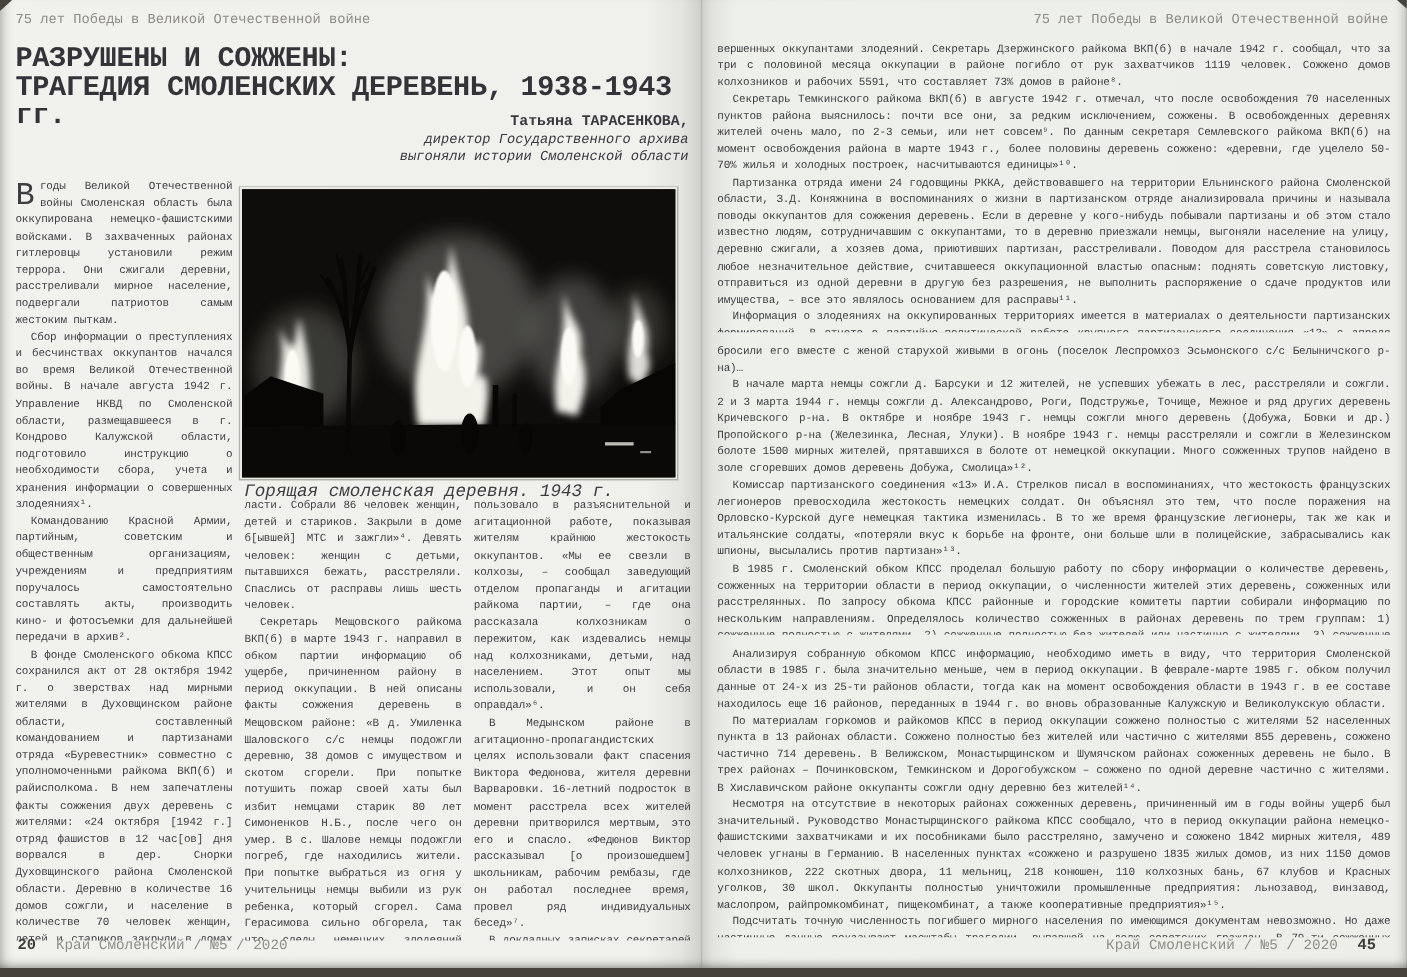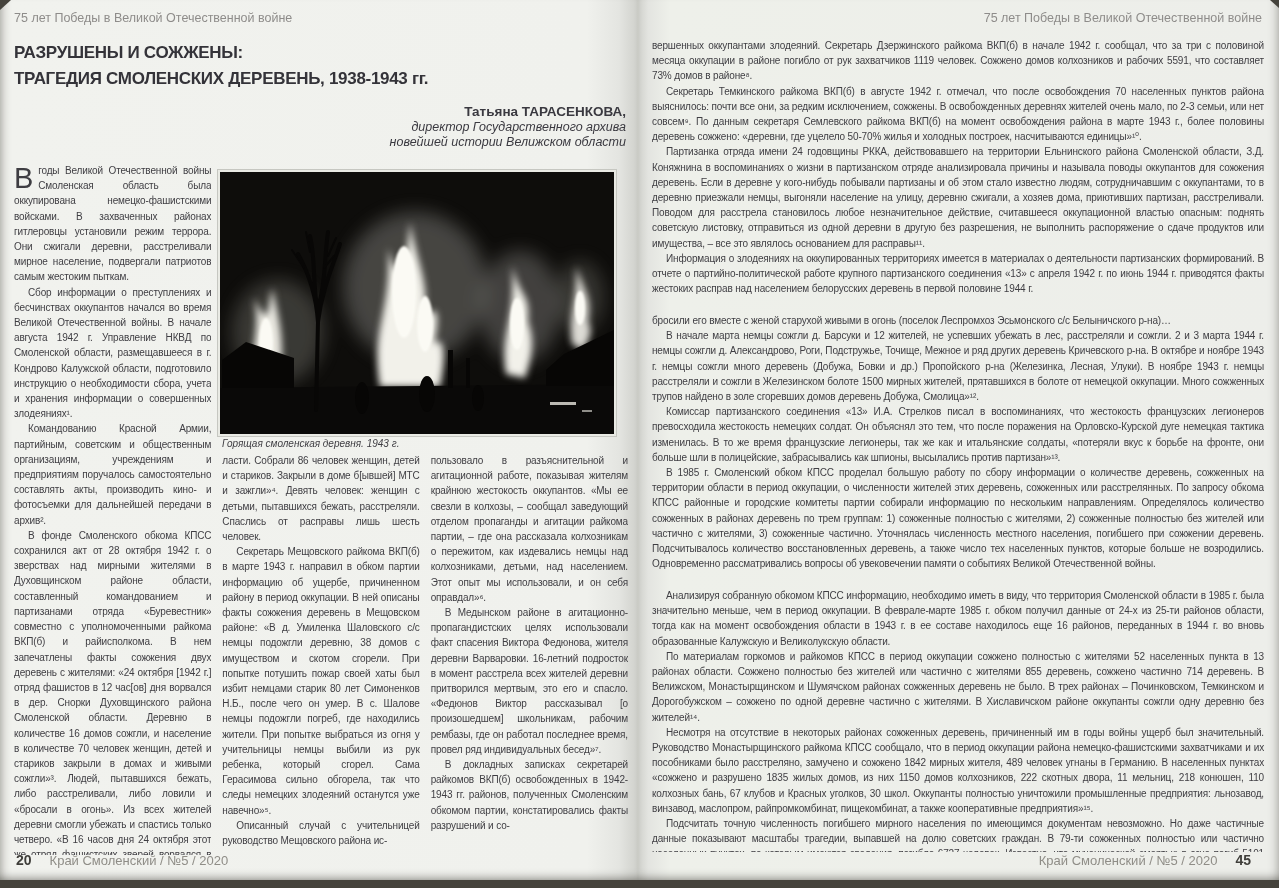--- a/index.html
+++ b/index.html
@@ -2,21 +2,21 @@
 <html lang="ru"><head>
 <meta charset="utf-8">
 <style>
   html,body{margin:0;padding:0;}
   body{
     width:1279px;height:888px;overflow:hidden;
     background:#45433c;
     font-family:"Liberation Sans","DejaVu Sans",sans-serif;
     color:#3f3e43;
   }
-  .spread{display:flex;width:1279px;height:620px;}
+  .spread{display:flex;width:1279px;height:620px;font-family:Liberation Mono, monospace;}
   .page{position:relative;height:880px;box-sizing:border-box;overflow:hidden;}
   .page-left{
     width:638px;
     background:linear-gradient(to right,#f1f2ee 0%,#f0f1ed 92%,#e4e5e1 97%,#cfd0cb 100%);
     box-shadow:inset 10px 0 10px -8px rgba(40,38,30,.35), inset 0 -8px 8px -6px rgba(40,38,30,.45);
   }
   .page-right{
     width:641px;
     background:linear-gradient(to right,#cfd0cb 0%,#e3e4e0 1.6%,#eef0ea 5%,#edeeea 100%);
     box-shadow:inset -10px 0 10px -8px rgba(40,38,30,.3), inset 0 -8px 8px -6px rgba(40,38,30,.45);
@@ -24,31 +24,31 @@
   .page-left::before{content:"";position:absolute;top:0;left:0;
     border-top:10px solid #45433c;border-right:11px solid transparent;}
   .page-right::before{content:"";position:absolute;top:0;right:0;
     border-top:8px solid #45433c;border-left:9px solid transparent;}
 
   .running-head{position:absolute;top:11px;font-size:12.5px;color:#8e8c8a;letter-spacing:0;}
   .running-head.left{left:14px;}
   .running-head.right{right:17px;text-align:right;}
 
   .title{position:absolute;top:40px;left:14px;width:612px;margin:0;
-    font-size:17px;line-height:26px;font-weight:bold;color:#343339;letter-spacing:-.3px;}
+    font-size:26px;line-height:26px;font-weight:bold;color:#343339;letter-spacing:-.3px;}
   .title span{display:block;}
 
   .author-block{position:absolute;top:104px;right:12px;text-align:right;color:#3a3940;}
   .author-name{font-size:13.5px;font-weight:bold;line-height:16px;}
   .author-role{font-size:12.5px;font-style:italic;line-height:15px;}
 
   .photo{position:absolute;left:218px;top:170px;width:394px;height:262px;
     border:2px solid #e9eae4;box-shadow:0 0 0 1px #c6c7c1;background:#0e0d0b;}
   .photo svg{display:block;}
-  .photo-caption{position:absolute;left:222px;top:438px;font-size:10px;font-style:italic;color:#3e3d42;}
+  .photo-caption{position:absolute;left:222px;top:438px;font-size:16px;font-style:italic;color:#3e3d42;}
 
   .cols{position:absolute;left:14px;display:flex;gap:11px;}
   .page-left .cols{top:163px;width:614px;height:692px;}
   .page-right .cols{top:38px;width:612px;height:814px;flex-direction:column;}
   .col{flex:1 1 0;overflow:hidden;}
   .col.offset{padding-top:290px;box-sizing:border-box;}
   .col p{
     margin:0;font-size:10px;line-height:15.2px;letter-spacing:-.15px;
     text-align:justify;text-indent:14px;
     hyphens:auto;-webkit-hyphens:auto;overflow-wrap:break-word;
@@ -71,21 +71,21 @@
     <div class="running-head left">75 лет Победы в Великой Отечественной войне</div>
 
     <h1 class="title">
       <span>РАЗРУШЕНЫ И СОЖЖЕНЫ:</span>
       <span>ТРАГЕДИЯ СМОЛЕНСКИХ ДЕРЕВЕНЬ, 1938-1943 гг.</span>
     </h1>
 
     <div class="author-block">
       <div class="author-name">Татьяна ТАРАСЕНКОВА,</div>
       <div class="author-role">директор Государственного архива</div>
-      <div class="author-role">новейшей истории Велижском области</div>
+      <div class="author-role">выгоняли истории Смоленской области</div>
     </div>
 
     <div class="photo">
       <svg width="394" height="262" viewBox="0 0 394 262" xmlns="http://www.w3.org/2000/svg">
         <defs>
           <filter id="b1" x="-50%" y="-50%" width="200%" height="200%">
               <feGaussianBlur stdDeviation="9"></feGaussianBlur>
             </filter>
           <filter id="b2" x="-50%" y="-50%" width="200%" height="200%">
               <feGaussianBlur stdDeviation="3.5"></feGaussianBlur>

